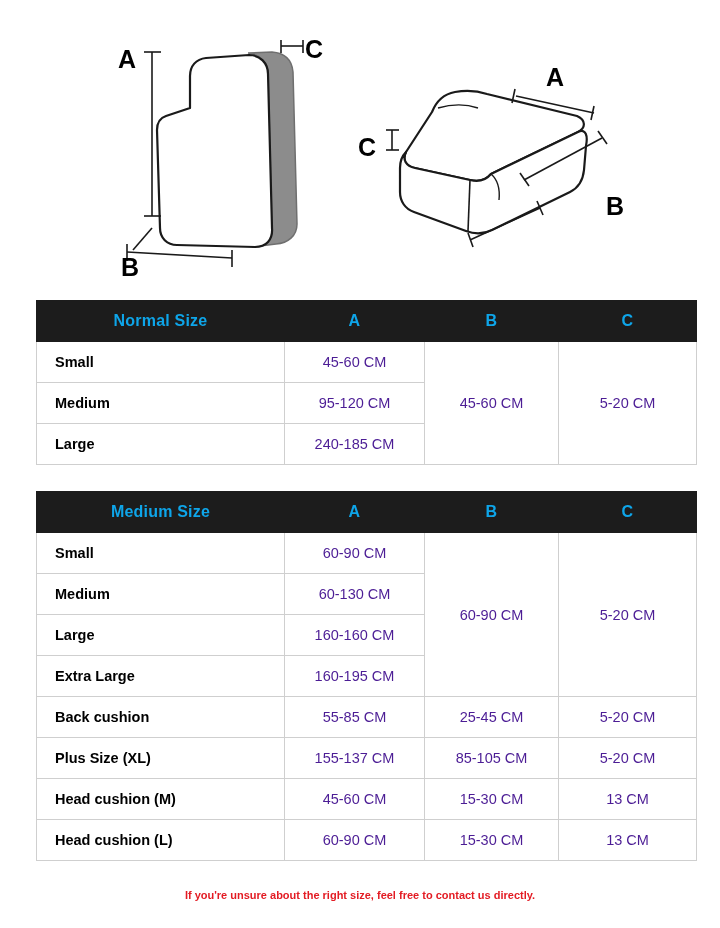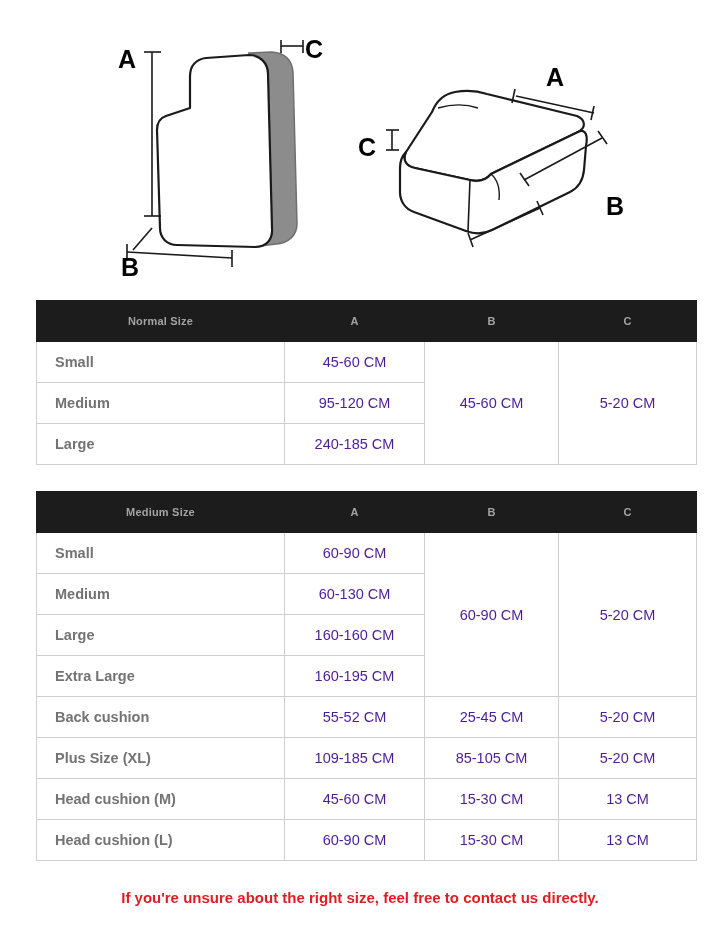--- a/index.html
+++ b/index.html
@@ -36,54 +36,54 @@
     table-layout: fixed;
   }
   table.size-table th,
   table.size-table td {
     border: 1px solid #cfcfcf;
     height: 38px;
     font-size: 14.5px;
   }
   table.size-table thead th {
     background: #1c1c1c;
-    color: #a3a3a3;
+    color: #0ea5e9;
     border: 1px solid #1c1c1c;
     font-weight: bold;
-    font-size: 11px;
+    font-size: 16px;
     letter-spacing: .2px;
   }
   table.size-table thead th.label-head {
     text-align: center;
   }
   .col-label  { width: 245px; }
   .col-a      { width: 137px; }
   .col-b      { width: 131px; }
   .col-c      { width: 135px; }
 
   td.row-label {
     text-align: left;
     padding-left: 18px;
     font-weight: bold;
     font-size: 15px;
-    color: #737373;
+    color: #000000;
   }
   td.val {
     text-align: center;
     color: #4c1d95;
   }
   .spacer-26 { height: 26px; }
 
   
   .footnote {
     margin-top: 28px;
     text-align: center;
     color: #e31b23;
     font-weight: bold;
-    font-size: 15px;
+    font-size: 11px;
   }
 
   
   .dim-letter {
     font-family: "Liberation Sans", sans-serif;
     font-weight: bold;
     font-size: 25px;
     fill: #000;
   }
 </style>
@@ -243,27 +243,27 @@
       <tr>
         <td class="row-label">Large</td>
         <td class="val">160-160 CM</td>
       </tr>
       <tr>
         <td class="row-label">Extra Large</td>
         <td class="val">160-195 CM</td>
       </tr>
       <tr>
         <td class="row-label">Back cushion</td>
-        <td class="val">55-52 CM</td>
+        <td class="val">55-85 CM</td>
         <td class="val">25-45 CM</td>
         <td class="val">5-20 CM</td>
       </tr>
       <tr>
         <td class="row-label">Plus Size (XL)</td>
-        <td class="val">109-185 CM</td>
+        <td class="val">155-137 CM</td>
         <td class="val">85-105 CM</td>
         <td class="val">5-20 CM</td>
       </tr>
       <tr>
         <td class="row-label">Head cushion (M)</td>
         <td class="val">45-60 CM</td>
         <td class="val">15-30 CM</td>
         <td class="val">13 CM</td>
       </tr>
       <tr>

